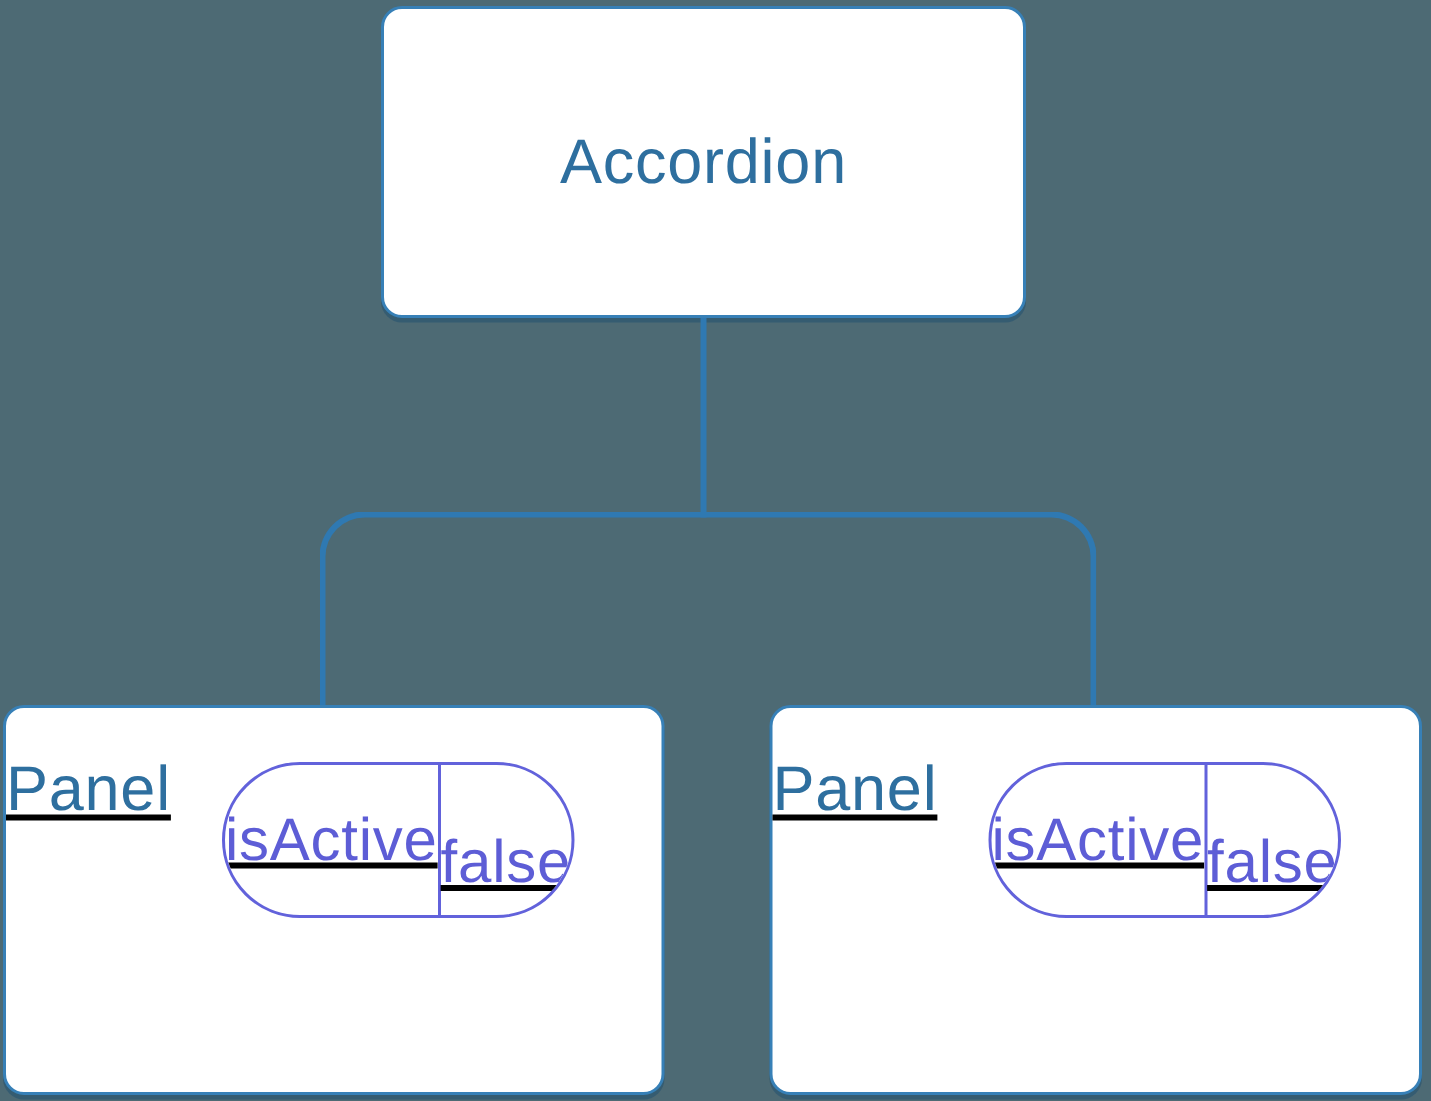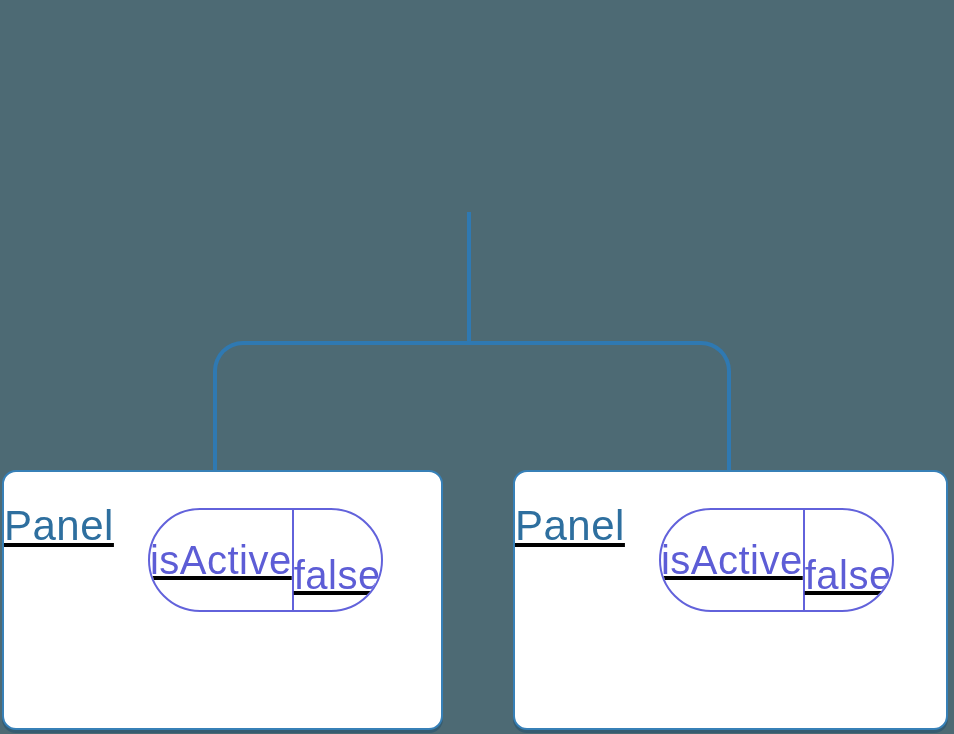--- a/index.html
+++ b/index.html
@@ -100,20 +100,23 @@
   .pill-value {
     flex: 43 0 0;
     margin-top: 30px;
   }
 </style>
 </head>
 <body>
 
 <div class="canvas">
 
+  <div class="node node-root">
+    <span class="node-label">Accordion</span>
+  </div>
 
   <div class="edge-stem"></div>
   <div class="edge-bracket"></div>
 
   <div class="node node-panel panel-left">
     <span class="node-label panel-heading">Panel</span>
     <div class="state-pill">
       <span class="pill-cell pill-name">isActive</span>
       <span class="pill-cell pill-value">false</span>
     </div>

